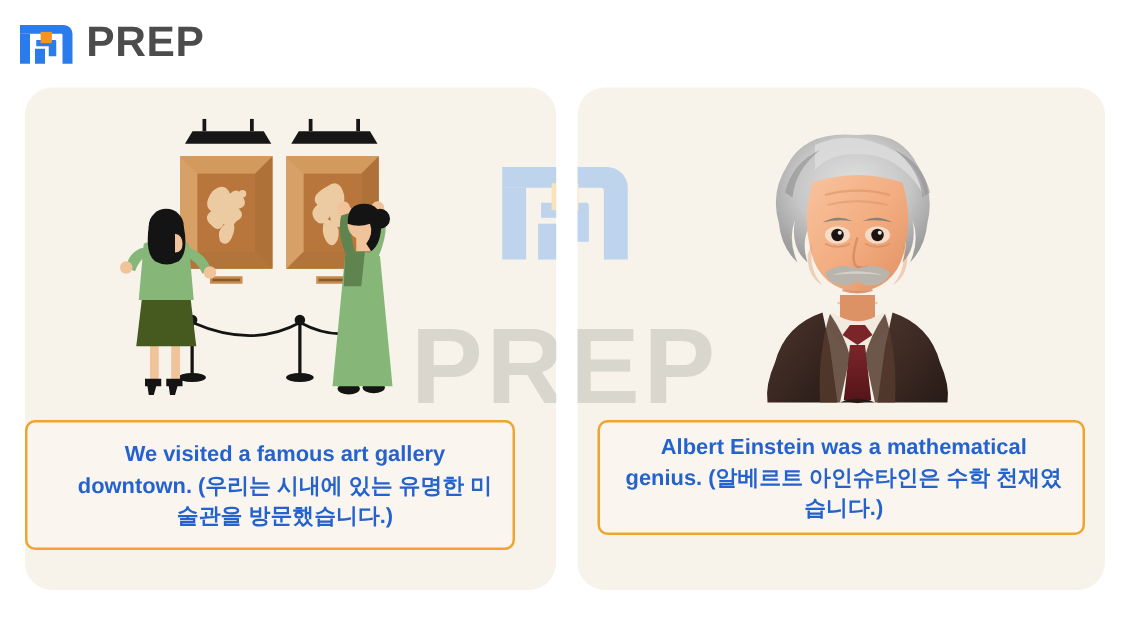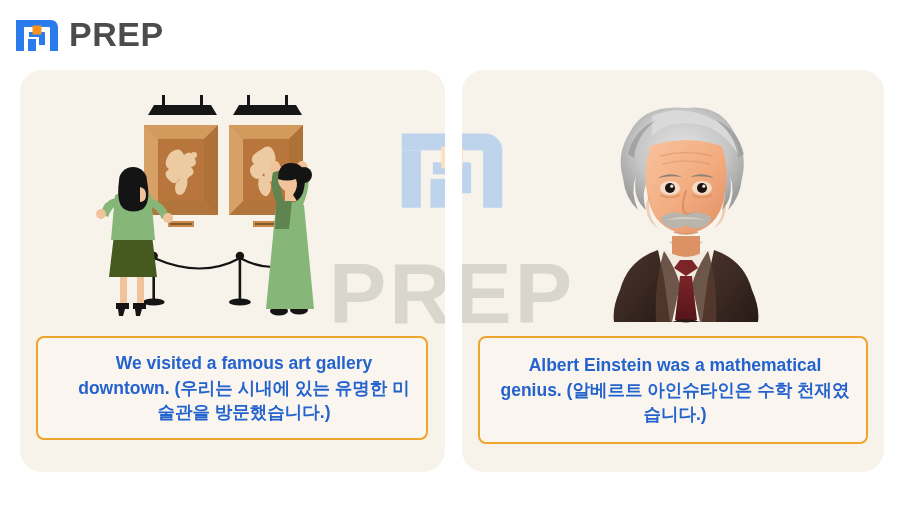--- a/index.html
+++ b/index.html
@@ -116,22 +116,22 @@
     z-index: 5;
     border: 2px solid #eda52e;
     border-radius: 8px;
     background: #faf6ef;
     box-sizing: border-box;
     display: flex;
     align-items: center;
     justify-content: center;
     padding: 8px 12px;
   }
-  #caption-left  { left: 36px;  top: 336px; width: 392px; height: 104px; padding-left: 36px; }
-  #caption-right { left: 478px; top: 336px; width: 390px; height: 108px; padding-left: 16px; }
+  #caption-left  { left: 20px;  top: 336px; width: 392px; height: 104px; padding-left: 36px; }
+  #caption-right { left: 478px; top: 336px; width: 390px; height: 92px; padding-left: 16px; }
   .caption-text {
     text-align: center;
     font-size: 17.5px;
     font-weight: 700;
     line-height: 1.42;
     color: #2463ce;
     font-family: "Liberation Sans", sans-serif;
   }
 </style>
 </head>

